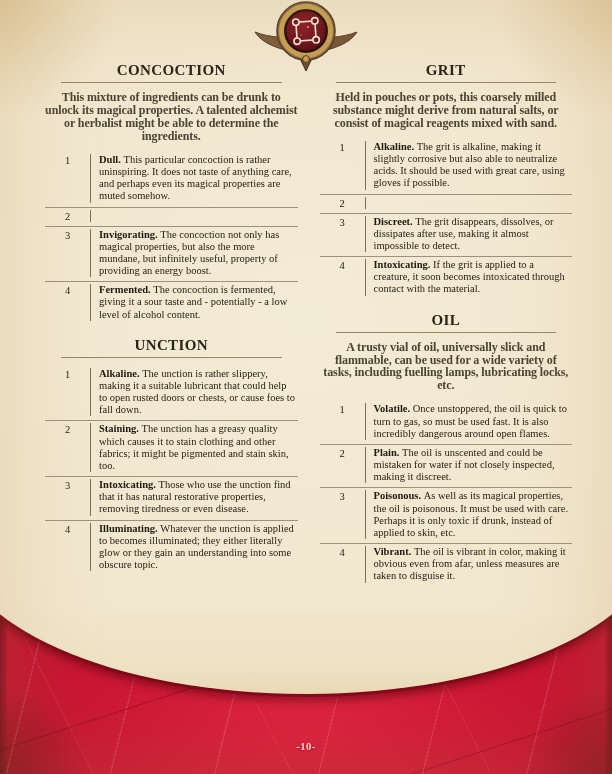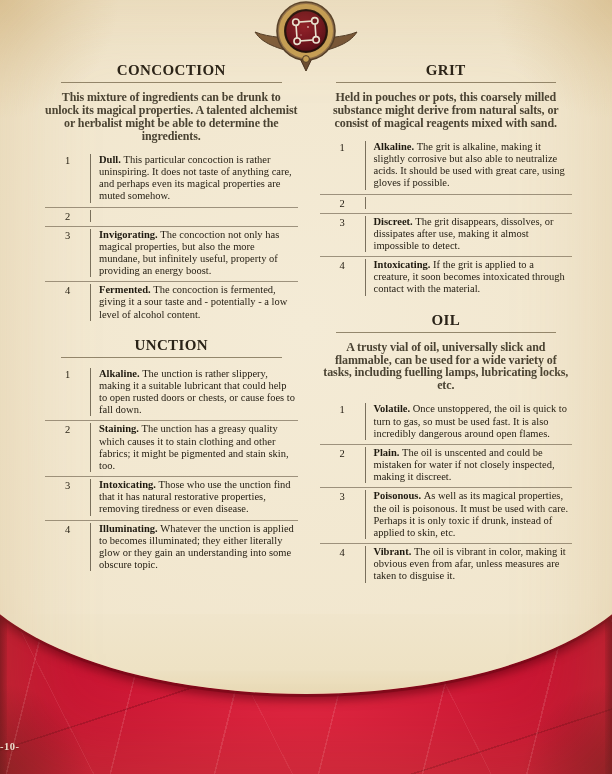--- a/index.html
+++ b/index.html
@@ -60,21 +60,21 @@
   .edge{position:absolute;top:2px;bottom:0;width:7px;z-index:1;background:linear-gradient(90deg, rgba(96,6,20,.65), rgba(96,6,20,.15));}
   .edge.right{right:0;left:auto;transform:scaleX(-1);}
   .edge.left{left:0;}
   .arc{
     position:absolute;z-index:2;left:50%;width:700px;height:310px;margin-left:-350px;top:-230px;
     border-radius:50%;
     background:linear-gradient(180deg,#f2e8d2 60%,#eee2c4 92%,#e9dab6 100%);
     box-shadow:0 3px 0 rgba(122,8,24,.75), 0 7px 10px rgba(80,0,12,.55);
   }
   .page-number{
-    position:absolute;z-index:3;left:0;right:0;bottom:22px;text-align:left;
+    position:absolute;z-index:3;left:0;right:0;bottom:22px;text-align:center;
     color:#f6e9e2;font-weight:bold;font-size:10.5px;letter-spacing:.5px;
     text-shadow:0 1px 2px rgba(90,0,10,.6);
   }
 </style>
 </head>
 <body>
 
 <div class="page">
 
   <div class="emblem">

